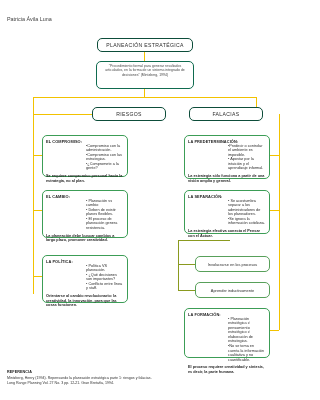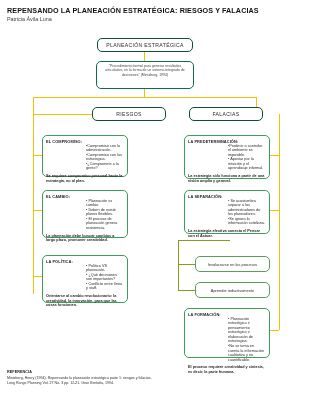--- a/index.html
+++ b/index.html
@@ -68,21 +68,20 @@
   .ref-b{
     position:absolute;left:7px;top:376px;width:276px;
     font-size:3.6px;line-height:4.8px;color:#333;
   }
 </style>
 </head>
 <body>
 
 <div class="canvas">
 
-  <div class="title">REPENSANDO LA PLANEACIÓN ESTRATÉGICA: RIESGOS Y FALACIAS</div>
   <div class="subtitle">Patricia Ávila Luna</div>
 
   <div class="box dark" style="left:97px;top:38px;width:96px;height:14px;">
     <div class="ctr">
       <span>PLANEACIÓN ESTRATÉGICA</span>
     </div>
   </div>
 
   <div class="ln v" style="left:144px;top:52px;height:9px;"></div>
 

